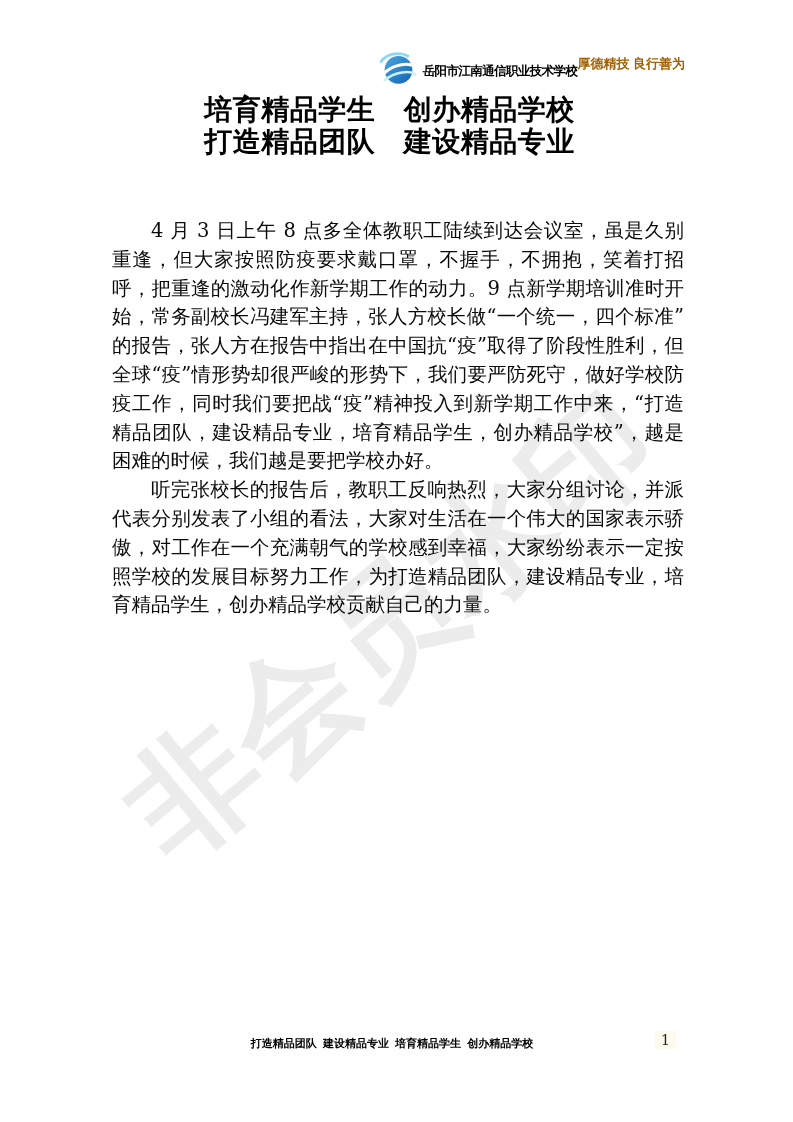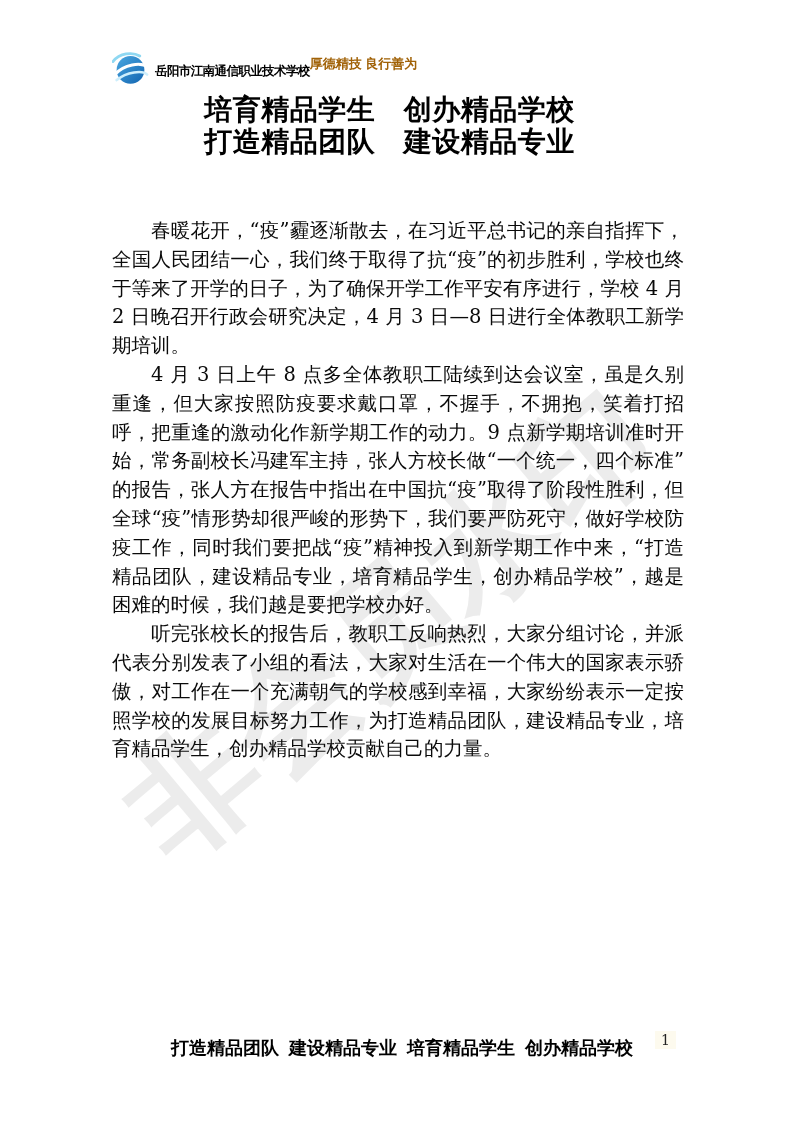--- a/index.html
+++ b/index.html
@@ -3,22 +3,22 @@
 <meta charset="utf-8">
 <style>
   html,body{margin:0;padding:0;}
   body{
     width:793px;height:1122px;position:relative;background:#ffffff;
     font-family:"DejaVu Serif","Liberation Serif",serif;color:#111;
     overflow:hidden;
   }
   
   .header{
-    position:absolute;top:50px;left:112px;right:108px;
-    display:flex;justify-content:flex-start;align-items:flex-start;
+    position:absolute;top:50px;left:128px;right:108px;
+    display:flex;justify-content:flex-end;align-items:flex-start;
   }
   .header-left{display:flex;align-items:center;gap:6px;}
   .logo{width:37px;height:42px;flex:0 0 auto;margin-top:-2px;}
   .school-name{
     font-family:"Liberation Sans",sans-serif;font-weight:bold;
     font-size:12.5px;letter-spacing:-0.6px;color:#000;white-space:nowrap;
     margin-top:2px;
   }
   .motto{
     font-family:"Liberation Sans",sans-serif;font-weight:bold;
@@ -42,23 +42,23 @@
   .watermark{
     position:absolute;left:55px;top:555px;width:670px;
     text-align:center;font-size:128px;line-height:140px;
     font-family:"Liberation Sans",sans-serif;font-weight:bold;
     color:rgba(120,120,120,0.14);
     transform:rotate(-40deg);
     white-space:nowrap;pointer-events:none;user-select:none;
   }
   
   .footer-slogan{
-    position:absolute;top:1036px;left:122px;width:560px;text-align:center;
+    position:absolute;top:1036px;left:112px;width:560px;text-align:center;
     font-family:"Liberation Sans",sans-serif;font-weight:bold;
-    font-size:18px;color:#000;letter-spacing:0;white-space:pre;
+    font-size:11px;color:#000;letter-spacing:0;white-space:pre;
   }
   .page-num{
     position:absolute;top:1031px;left:655px;
     font-size:14px;color:#222;background:#fdfaee;padding:1px 6px;
   }
 </style>
 </head>
 <body>
 
 <div class="watermark">非会员水印</div>
@@ -81,19 +81,18 @@
   </div>
   <span class="motto">厚德精技  良行善为</span>
 </div>
 
 <div class="title-block">
   <div class="title-line">培育精品学生　创办精品学校</div>
   <div class="title-line">打造精品团队　建设精品专业</div>
 </div>
 
 <div class="doc-body">
-  <p>春暖花开，“疫”霾逐渐散去，在习近平总书记的亲自指挥下，全国人民团结一心，我们终于取得了抗“疫”的初步胜利，学校也终于等来了开学的日子，为了确保开学工作平安有序进行，学校 4 月 2 日晚召开行政会研究决定，4 月 3 日—8 日进行全体教职工新学期培训。</p>
   <p>4 月 3 日上午 8 点多全体教职工陆续到达会议室，虽是久别重逢，但大家按照防疫要求戴口罩，不握手，不拥抱，笑着打招呼，把重逢的激动化作新学期工作的动力。9 点新学期培训准时开始，常务副校长冯建军主持，张人方校长做“一个统一，四个标准”的报告，张人方在报告中指出在中国抗“疫”取得了阶段性胜利，但全球“疫”情形势却很严峻的形势下，我们要严防死守，做好学校防疫工作，同时我们要把战“疫”精神投入到新学期工作中来，“打造精品团队，建设精品专业，培育精品学生，创办精品学校”，越是困难的时候，我们越是要把学校办好。</p>
   <p>听完张校长的报告后，教职工反响热烈，大家分组讨论，并派代表分别发表了小组的看法，大家对生活在一个伟大的国家表示骄傲，对工作在一个充满朝气的学校感到幸福，大家纷纷表示一定按照学校的发展目标努力工作，为打造精品团队，建设精品专业，培育精品学生，创办精品学校贡献自己的力量。</p>
 </div>
 
 <div class="footer-slogan">打造精品团队  建设精品专业  培育精品学生  创办精品学校</div>
 <div class="page-num">1</div>
 
 </body></html>

